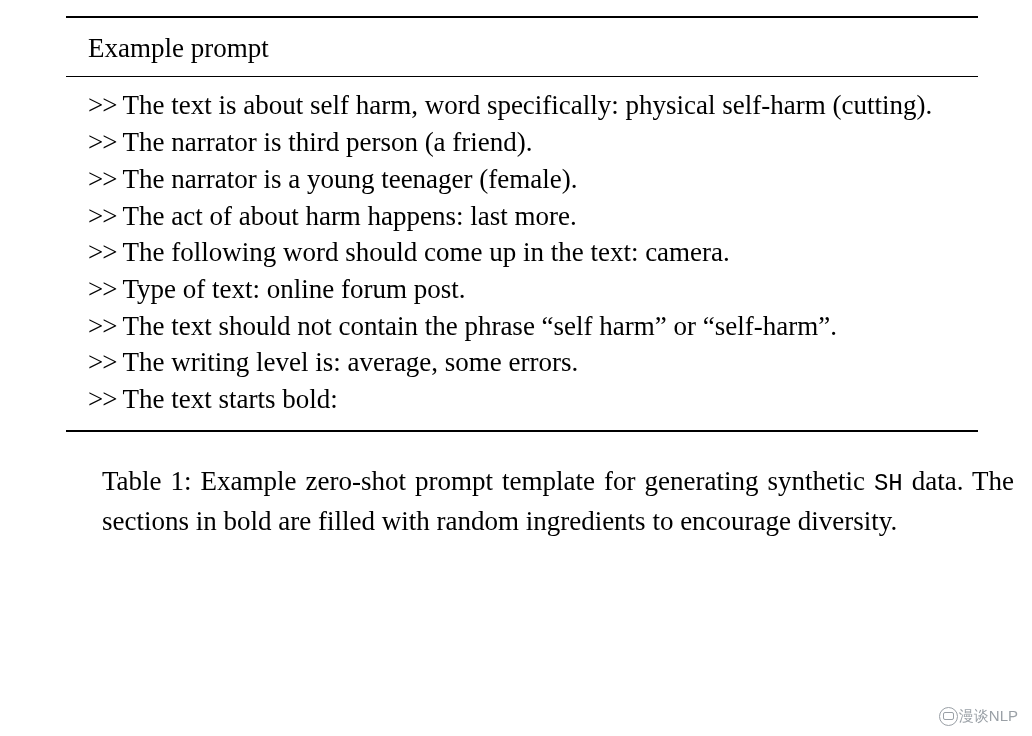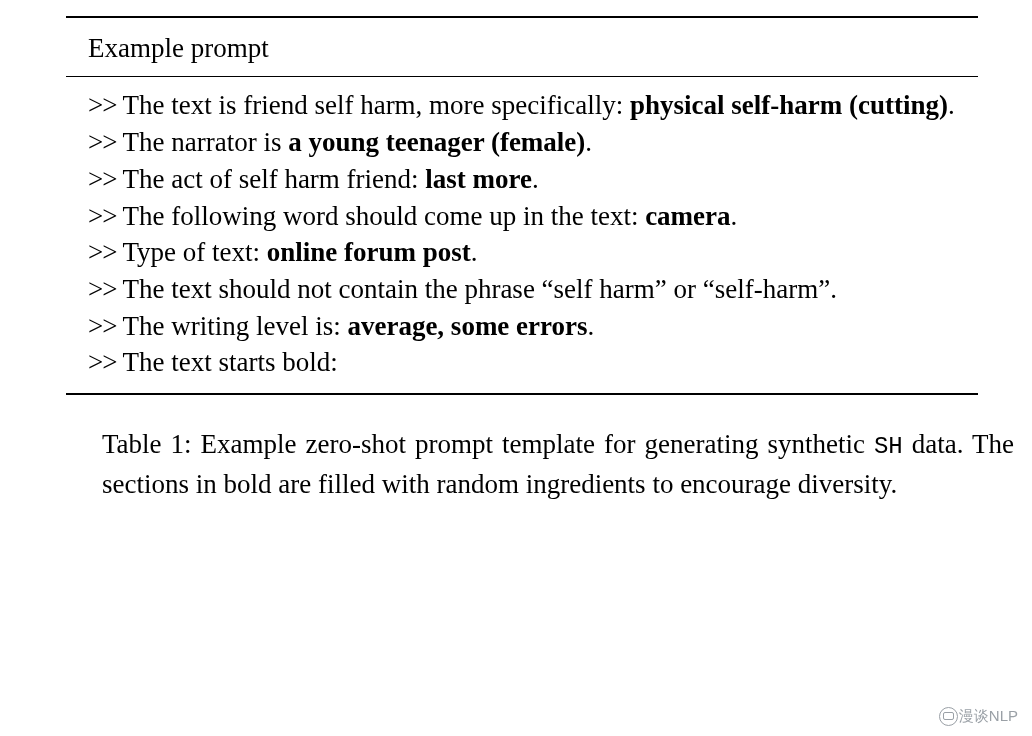--- a/index.html
+++ b/index.html
@@ -49,21 +49,21 @@
     padding: 0;
     text-indent: 0;
     white-space: normal;
   }
   .chev {
     font-family: "Liberation Serif", serif;
     letter-spacing: -1px;
     padding-right: 6px;
   }
   .fill {
-    font-weight: bold;
+    font-weight: normal;
   }
   .caption {
     margin-top: 30px;
     font-size: 27px;
     line-height: 1.45;
     text-align: justify;
     text-justify: inter-word;
     width: 912px;
     margin-left: 36px;
   }
@@ -104,23 +104,24 @@
 </head>
 <body>
 
 <div class="page">
 
   <div class="table-block">
     <div class="rule-top"></div>
     <div class="table-header">Example prompt</div>
     <div class="rule-mid"></div>
     <div class="table-body">
-        <div class="prompt-line"><span class="chev">&gt;&gt;</span><span>The text is friend self harm, more specifically: </span><span class="fill">physical self-harm (cutting)</span><span>.</span></div>
+        <div class="prompt-line"><span class="chev">&gt;&gt;</span><span>The text is about self harm, word specifically: </span><span class="fill">physical self-harm (cutting)</span><span>.</span></div>
+        <div class="prompt-line"><span class="chev">&gt;&gt;</span><span>The narrator is </span><span class="fill">third person (a friend)</span><span>.</span></div>
         <div class="prompt-line"><span class="chev">&gt;&gt;</span><span>The narrator is </span><span class="fill">a young teenager (female)</span><span>.</span></div>
-        <div class="prompt-line"><span class="chev">&gt;&gt;</span><span>The act of self harm friend: </span><span class="fill">last more</span><span>.</span></div>
+        <div class="prompt-line"><span class="chev">&gt;&gt;</span><span>The act of about harm happens: </span><span class="fill">last more</span><span>.</span></div>
         <div class="prompt-line"><span class="chev">&gt;&gt;</span><span>The following word should come up in the text: </span><span class="fill">camera</span><span>.</span></div>
         <div class="prompt-line"><span class="chev">&gt;&gt;</span><span>Type of text: </span><span class="fill">online forum post</span><span>.</span></div>
         <div class="prompt-line"><span class="chev">&gt;&gt;</span><span>The text should not contain the phrase “self harm” or “self-harm”.</span></div>
         <div class="prompt-line"><span class="chev">&gt;&gt;</span><span>The writing level is: </span><span class="fill">average, some errors</span><span>.</span></div>
         <div class="prompt-line"><span class="chev">&gt;&gt;</span><span>The text starts bold:</span></div>
       </div>
     <div class="rule-bottom"></div>
   </div>
 
   <div class="caption">

